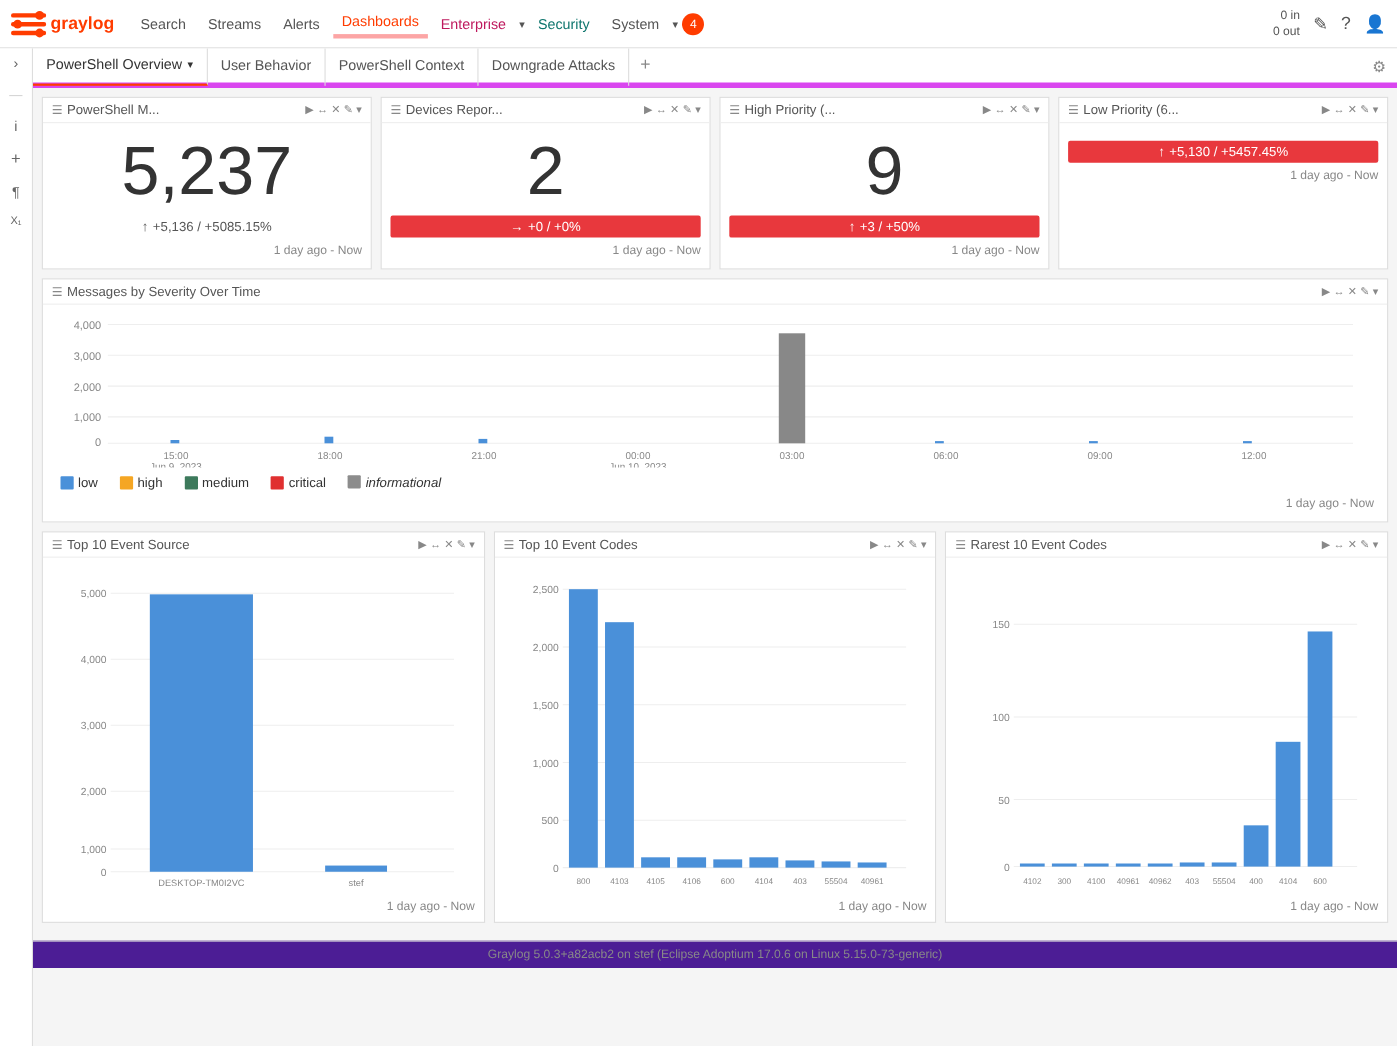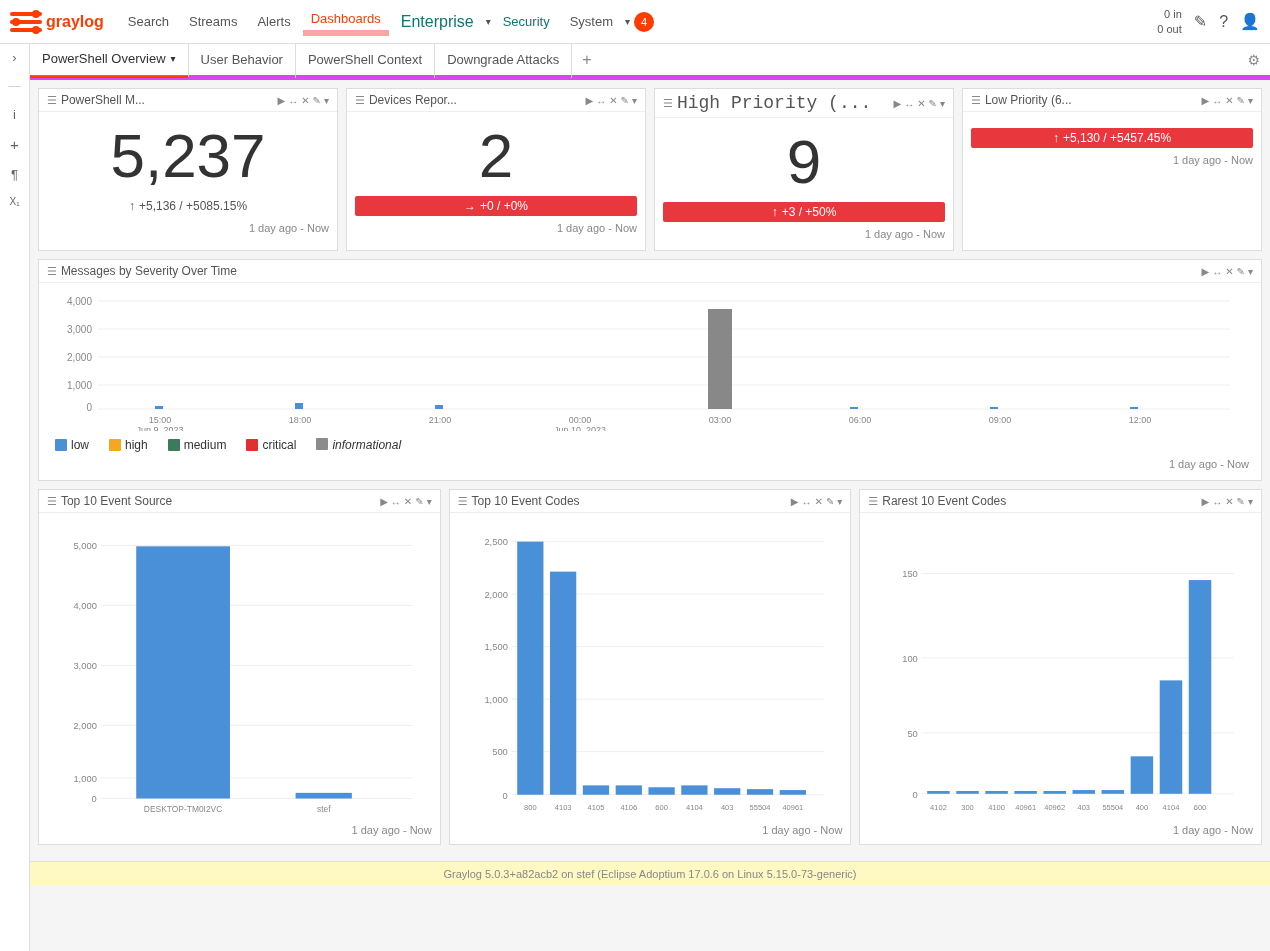--- a/index.html
+++ b/index.html
@@ -17,22 +17,22 @@
       <circle cx="26" cy="6" r="4" fill="#ff3c00"></circle>
       <circle cx="6" cy="14" r="4" fill="#ff3c00"></circle>
       <circle cx="26" cy="22" r="4" fill="#ff3c00"></circle>
     </svg>
     <span style="color:#ff3c00;font-weight:bold;font-size:16px;margin-left:4px;">graylog</span>
   </div>
 
   <a style="padding:4px 8px;color:#555;font-size:13px;cursor:pointer;text-decoration:none;">Search</a>
   <a style="padding:4px 8px;color:#555;font-size:13px;cursor:pointer;text-decoration:none;">Streams</a>
   <a style="padding:4px 8px;color:#555;font-size:13px;cursor:pointer;text-decoration:none;">Alerts</a>
-  <a style="padding:4px 8px;color:#ff3c00;font-size:13px;cursor:pointer;text-decoration:none;border-bottom:6px solid #fca5a5;">Dashboards</a>
-  <a style="padding:4px 8px;color:#0f766e;font-size:16px;cursor:pointer;text-decoration:none;">Enterprise</a>
+  <a style="padding:4px 8px;color:#ff3c00;font-size:13px;cursor:pointer;text-decoration:none;border-bottom:4px solid #fca5a5;">Dashboards</a>
+  <a style="padding:4px 8px;color:#be185d;font-size:13px;cursor:pointer;text-decoration:none;">Enterprise</a>
   <span style="color:#555;font-size:10px;">▾</span>
   <a style="padding:4px 8px;color:#0f766e;font-size:13px;cursor:pointer;text-decoration:none;">Security</a>
   <a style="padding:4px 8px;color:#555;font-size:13px;cursor:pointer;text-decoration:none;">System</a>
   <span style="color:#555;font-size:10px;">▾</span>
   <span style="background:#ff3c00;color:#fff;border-radius:50%;width:20px;height:20px;display:inline-flex;align-items:center;justify-content:center;font-size:11px;cursor:pointer;">4</span>
 
   <div style="margin-left:auto;display:flex;align-items:center;gap:12px;">
     <div style="font-size:11px;color:#555;line-height:1.3;text-align:right;">
       <div>0 in</div>
       <div>0 out</div>
@@ -114,21 +114,21 @@
               <span style="margin-right:4px;">→</span>
               <span>+0 / +0%</span>
             </div>
             <div style="text-align:right;font-size:11px;color:#888;">1 day ago - Now</div>
           </div>
         </div>
 
         <div style="background:#fff;border:1px solid #ddd;flex:1;min-width:0;">
           <div style="display:flex;align-items:center;padding:4px 8px;border-bottom:1px solid #eee;">
             <span style="color:#888;font-size:11px;margin-right:4px;">☰</span>
-            <span style="font-size:18px;color:#555;flex:1;font-family:Liberation Mono, monospace;">High Priority (...</span>
+            <span style="font-size:12px;color:#555;flex:1;">High Priority (...</span>
             <span style="color:#888;font-size:10px;cursor:pointer;margin-right:3px;">▶</span>
             <span style="color:#888;font-size:10px;cursor:pointer;margin-right:3px;">↔</span>
             <span style="color:#888;font-size:10px;cursor:pointer;margin-right:3px;">✕</span>
             <span style="color:#888;font-size:10px;cursor:pointer;margin-right:3px;">✎</span>
             <span style="color:#888;font-size:10px;cursor:pointer;">▾</span>
           </div>
           <div style="text-align:center;padding:10px 8px;">
             <div style="font-size:62px;font-weight:300;color:#333;line-height:1.1;">9</div>
             <div style="display:flex;align-items:center;justify-content:center;padding:3px 8px;margin:6px 0;font-size:12px;background:#e8383d;color:#fff;border-radius:2px;">
               <span style="margin-right:4px;">↑</span>
@@ -372,18 +372,18 @@
               <text x="339" y="308" font-size="8" fill="#888" text-anchor="middle">600</text>
             </svg>
             <div style="text-align:right;font-size:11px;color:#888;">1 day ago - Now</div>
           </div>
         </div>
 
       </div>
 
     </div>
 
-    <div style="text-align:center;padding:6px;font-size:11px;color:#888;border-top:1px solid #ddd;background:#fef9c3;">
+    <div style="text-align:center;padding:6px;font-size:11px;color:#888;border-top:1px solid #ddd;background:#4c1d95;">
       <span>Graylog 5.0.3+a82acb2 on stef (Eclipse Adoptium 17.0.6 on Linux 5.15.0-73-generic)</span>
     </div>
 
   </div>
 </div>
 
 </body></html>

